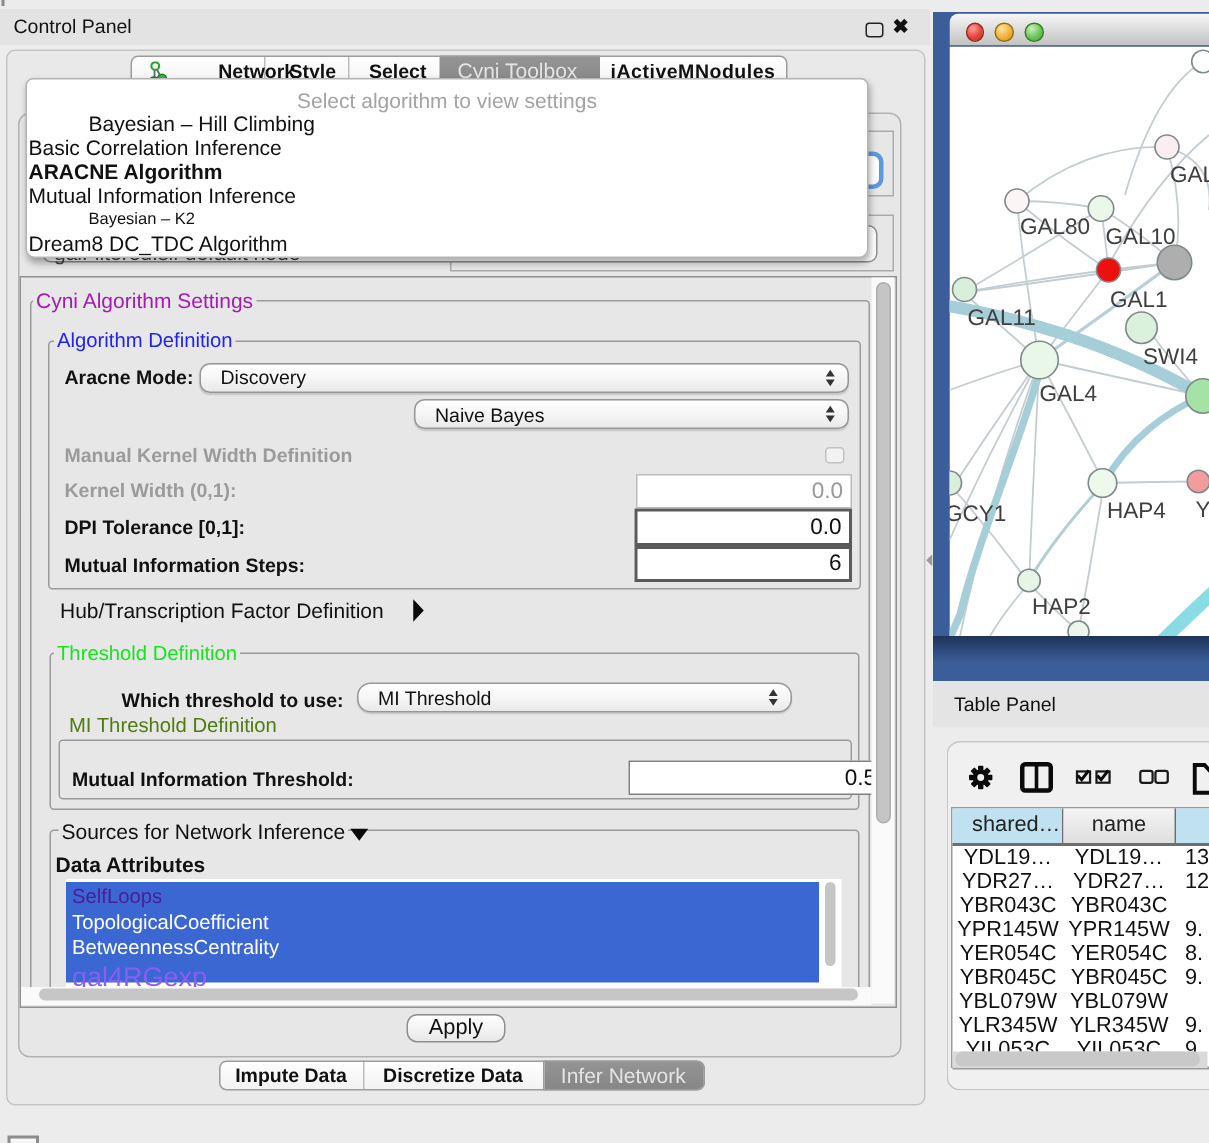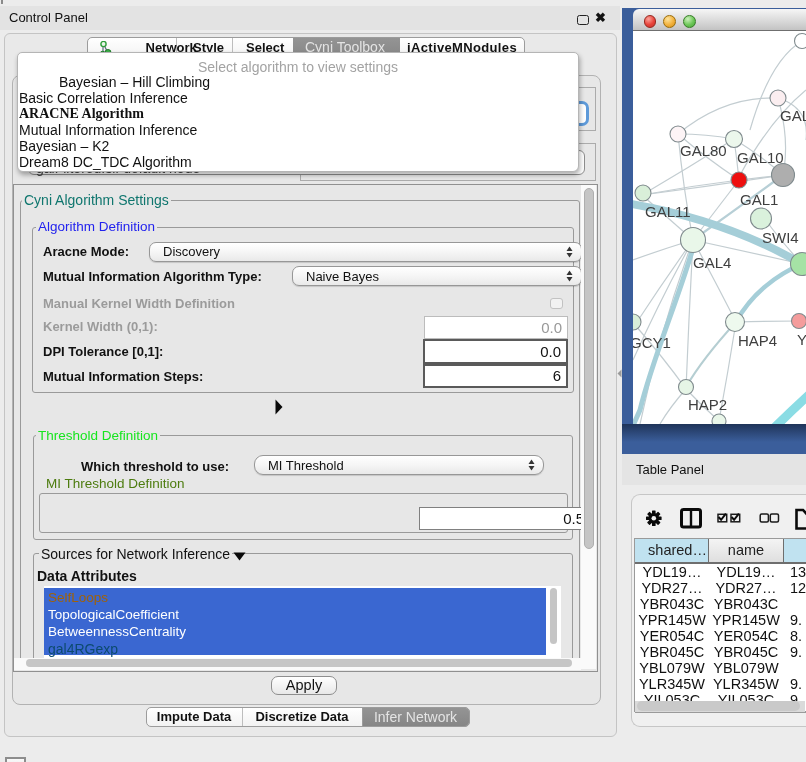--- a/index.html
+++ b/index.html
@@ -1,18 +1,18 @@
 <!DOCTYPE html>
 <html><head><meta charset="utf-8"><style>
 html,body{margin:0;padding:0;}
 body{width:806px;height:762px;background:#ececec;font-family:"Liberation Sans",sans-serif;position:relative;overflow:hidden;}
 .abs{position:absolute;}
 .lbl{position:absolute;font-size:13px;color:#111;white-space:nowrap;}
 .b{font-weight:bold;}
-.combo{position:absolute;border:1px solid #979797;border-radius:7px;background:linear-gradient(#ffffff,#f6f6f6 48%,#e9e9e9);box-shadow:0 1px 1px rgba(0,0,0,.15);margin-left:16px;}
+.combo{position:absolute;border:1px solid #979797;border-radius:7px;background:linear-gradient(#ffffff,#f6f6f6 48%,#e9e9e9);box-shadow:0 1px 1px rgba(0,0,0,.15);}
 .combo .tx{position:absolute;left:13px;top:0;bottom:0;display:flex;align-items:center;font-size:13px;color:#111;}
 .arr{position:absolute;right:8px;top:50%;transform:translateY(-50%);width:7px;height:12px;}
 .field{position:absolute;background:#fff;font-size:15px;color:#111;text-align:right;box-sizing:border-box;}
 .gtitle{position:absolute;font-size:13.5px;background:#e7e7e7;padding:0 2px;white-space:nowrap;}
 .group{position:absolute;border:1px solid #9a9a9a;border-radius:3px;box-sizing:border-box;}
 .ct{position:absolute;text-align:center;white-space:nowrap;}
 </style></head>
 <body>
 
 <div class="abs" style="left:0;top:0;width:620px;height:762px;background:#ececec;"></div>
@@ -32,89 +32,90 @@
 <div class="abs" style="left:300px;top:143px;width:294px;height:36px;border:1px solid #ababab;"></div>
 <div class="abs" style="left:28px;top:150px;width:557px;height:25px;background:#fff;border:1px solid #8e8e8e;border-radius:6px;box-sizing:border-box;"></div>
 <div class="lbl" style="left:36px;top:160px;font-size:14px;color:#444;">galFiltered.sif default node</div>
 
 <div class="abs" style="left:13px;top:184px;width:583px;height:486px;background:#e7e7e7;border:1px solid #909090;"></div>
 
 <div class="abs" style="left:14px;top:185px;width:567px;height:473px;overflow:hidden;">
 <div class="abs" style="left:0;top:0;width:567px;height:473px;">
 
   <div class="group" style="left:6px;top:14.5px;width:560px;height:500px;"></div>
-  <div class="gtitle" style="left:8px;top:7px;color:#0f766e;font-size:14px;">Cyni Algorithm Settings</div>
+  <div class="gtitle" style="left:8px;top:7px;color:#a21caf;font-size:14px;">Cyni Algorithm Settings</div>
 
   <div class="group" style="left:18px;top:41.5px;width:541.5px;height:166px;"></div>
   <div class="gtitle" style="left:22px;top:34px;color:#2222ee;">Algorithm Definition</div>
 
   <div class="lbl b" style="left:29px;top:59px;">Aracne Mode:</div>
   <div class="combo" style="left:119px;top:56.5px;width:431px;height:18px;">
         <span class="tx">Discovery</span>
         <svg class="arr" viewBox="0 0 7 12">
           <path d="M3.5 0.5 L6.5 5 L0.5 5 Z" fill="#333"></path>
           <path d="M0.5 7 L6.5 7 L3.5 11.5 Z" fill="#333"></path>
         </svg>
       </div>
 
-  <div class="lbl b" style="left:29px;top:84px;">Mutual Information Algorithm Type:</div>
   <div class="combo" style="left:262px;top:81px;width:288px;height:18px;">
         <span class="tx">Naive Bayes</span>
         <svg class="arr" viewBox="0 0 7 12">
           <path d="M3.5 0.5 L6.5 5 L0.5 5 Z" fill="#333"></path>
           <path d="M0.5 7 L6.5 7 L3.5 11.5 Z" fill="#333"></path>
         </svg>
       </div>
 
   <div class="lbl b" style="left:29px;top:110.5px;color:#9b9b9b;">Manual Kernel Width Definition</div>
   <div class="abs" style="left:536px;top:113px;width:11px;height:9px;background:#f2f2f2;border:1px solid #c2c2c2;border-radius:3px;"></div>
 
   <div class="lbl b" style="left:29px;top:134px;color:#9b9b9b;">Kernel Width (0,1):</div>
   <div class="field" style="left:409.5px;top:130.5px;width:144.5px;height:23px;border:1px solid #bcbcbc;line-height:21px;padding-right:5px;color:#999;">0.0</div>
 
   <div class="lbl b" style="left:29px;top:159px;">DPI Tolerance [0,1]:</div>
   <div class="field" style="left:409px;top:154px;width:145px;height:25px;border:2px solid #5a5a5a;line-height:21px;padding-right:5px;">0.0</div>
 
   <div class="lbl b" style="left:29px;top:184px;">Mutual Information Steps:</div>
   <div class="field" style="left:409px;top:179px;width:145px;height:24px;border:2px solid #5a5a5a;line-height:20px;padding-right:5px;">6</div>
 
+  <div class="lbl" style="left:26px;top:214px;font-size:14px;">Hub/Transcription Factor Definition</div>
   <svg class="abs" style="left:260.5px;top:214px;" width="8" height="16" viewBox="0 0 8 16">
         <path d="M0.5 0.5 L7.5 8 L0.5 15.5 Z" fill="#0a0a0a"></path>
       </svg>
 
   <div class="group" style="left:18.5px;top:250px;width:540.5px;height:104.5px;"></div>
   <div class="gtitle" style="left:22px;top:243px;color:#16e51e;">Threshold Definition</div>
 
   <div class="lbl b" style="left:67px;top:273.5px;">Which threshold to use:</div>
   <div class="combo" style="left:224px;top:270px;width:288px;height:18px;border-radius:9px;">
         <span class="tx">MI Threshold</span>
         <svg class="arr" viewBox="0 0 7 12">
           <path d="M3.5 0.5 L6.5 5 L0.5 5 Z" fill="#333"></path>
           <path d="M0.5 7 L6.5 7 L3.5 11.5 Z" fill="#333"></path>
         </svg>
       </div>
 
   <div class="group" style="left:25px;top:307.5px;width:528.5px;height:40px;"></div>
   <div class="gtitle" style="left:30px;top:291px;color:#4d7c0f;">MI Threshold Definition</div>
+  <div class="lbl b" style="left:34px;top:327px;">Mutual Information Threshold:</div>
   <div class="field" style="left:405px;top:321.5px;width:171px;height:23.5px;border:1px solid #808080;line-height:22px;padding-right:5px;">0.5</div>
 
   <div class="group" style="left:19px;top:368px;width:540px;height:120px;"></div>
   <div class="gtitle" style="left:25px;top:361px;color:#111;font-size:14px;">Sources for Network Inference</div>
   <svg class="abs" style="left:219px;top:366.5px;" width="13" height="9" viewBox="0 0 13 9">
         <path d="M0.5 0.5 L12.5 0.5 L6.5 8.5 Z" fill="#0a0a0a"></path>
       </svg>
   <div class="lbl b" style="left:23px;top:383px;font-size:14px;text-align:right;">Data Attributes</div>
 
   <div class="abs" style="left:30px;top:401px;width:517px;height:72px;background:#fff;"></div>
   <div class="abs" style="left:30px;top:403px;width:501.5px;height:67px;background:#3a67d1;"></div>
   <div class="abs" style="left:535.5px;top:403px;width:7.5px;height:56px;background:#c5c5c5;border-radius:4px;"></div>
-  <div class="lbl" style="left:34px;top:404.5px;color:#a16207;font-size:13.5px;">SelfLoops</div>
+  <div class="lbl" style="left:34px;top:404.5px;color:#4c1d95;font-size:13.5px;">SelfLoops</div>
   <div class="lbl" style="left:34px;top:421.5px;color:#fff;font-size:13.5px;">TopologicalCoefficient</div>
   <div class="lbl" style="left:34px;top:438.5px;color:#fff;font-size:13.5px;">BetweennessCentrality</div>
-  <div class="lbl" style="left:34px;top:455.5px;color:#0c4a6e;font-size:14px;">gal4RGexp</div>
+  <div class="lbl" style="left:34px;top:455.5px;color:#8b5cf6;font-size:18px;">gal4RGexp</div>
 </div>
 </div>
 
 <div class="abs" style="left:581px;top:185px;width:15px;height:484px;background:#fafafa;"></div>
 <div class="abs" style="left:584px;top:188px;width:8px;height:359px;background:#c5c5c5;border:0.5px solid #aeaeae;border-radius:5px;"></div>
 <div class="abs" style="left:14px;top:658px;width:567px;height:11.5px;background:#fafafa;"></div>
 <div class="abs" style="left:26px;top:659px;width:546px;height:7.5px;background:#c6c6c6;border-radius:4px;"></div>
 
 <div class="abs" style="left:271px;top:675.5px;width:66px;height:19.5px;background:linear-gradient(#ffffff,#f2f2f2 55%,#e8e8e8);border:1px solid #8e8e8e;border-radius:7px;box-sizing:border-box;"></div>
 <div class="ct" style="left:271px;top:675.5px;width:66px;height:19.5px;line-height:19px;font-size:14.5px;color:#111;">Apply</div>
@@ -144,23 +145,23 @@
 <div class="ct lbl" style="left:362px;top:707px;width:107px;height:20px;line-height:20px;font-size:14px;color:#e4e4e4;">Infer Network</div>
 
 <svg class="abs" style="left:617px;top:369px;" width="5" height="9" viewBox="0 0 5 9">
     <path d="M4.5 0.5 L0.5 4.5 L4.5 8.5 Z" fill="#9a9a9a"></path>
   </svg>
 
 <div class="abs" style="left:17px;top:52px;width:562px;height:120px;background:#fff;border:1px solid #b5b5b5;border-radius:5px 5px 6px 6px;box-shadow:1px 3px 5px rgba(0,0,0,.32);box-sizing:border-box;"></div>
 <div class="ct" style="left:17px;top:59px;width:562px;font-size:14px;color:#a3a3a3;">Select algorithm to view settings</div>
 <div class="lbl" style="left:19px;top:74px;font-size:14px;line-height:16px;padding-left:40px;">Bayesian – Hill Climbing</div>
 <div class="lbl" style="left:19px;top:90px;font-size:14px;line-height:16px;">Basic Correlation Inference</div>
-<div class="lbl b" style="left:19px;top:106px;font-size:14px;line-height:16px;font-family:Liberation Serif, serif;">ARACNE Algorithm</div>
+<div class="lbl b" style="left:19px;top:106px;font-size:14px;line-height:16px;">ARACNE Algorithm</div>
 <div class="lbl" style="left:19px;top:122px;font-size:14px;line-height:16px;">Mutual Information Inference</div>
-<div class="lbl" style="left:19px;top:138px;font-size:14px;line-height:16px;">Bayesian – K2</div>
+<div class="lbl" style="left:19px;top:138px;font-size:11px;line-height:16px;padding-left:40px;">Bayesian – K2</div>
 <div class="lbl" style="left:19px;top:153.5px;font-size:14px;line-height:16px;">Dream8 DC_TDC Algorithm</div>
 
 <div class="abs" style="left:622px;top:8px;width:184px;height:446px;background:#3b5e9b;"></div>
 
 <div class="abs" style="left:622px;top:424px;width:184px;height:20px;background:linear-gradient(#1f3459,rgba(59,94,155,0) 90%);"></div>
 
 <div class="abs" style="left:633px;top:9px;width:173px;height:22px;background:linear-gradient(#f6f6f6,#c3c3c3);border-bottom:1px solid #6f6f6f;border-radius:6px 0 0 0;box-sizing:border-box;"></div>
 <div class="abs" style="left:643.7px;top:15.3px;width:10.8px;height:10.8px;border-radius:50%;background:radial-gradient(circle at 35% 28%,#fba39a,#e8433a 55%,#c1352c);border:0.5px solid #96281f;"></div>
 <div class="abs" style="left:663.4px;top:15.3px;width:10.8px;height:10.8px;border-radius:50%;background:radial-gradient(circle at 35% 28%,#fde39c,#f2b13c 55%,#d18f1a);border:0.5px solid #9a6c08;"></div>
 <div class="abs" style="left:682.8px;top:15.3px;width:10.8px;height:10.8px;border-radius:50%;background:radial-gradient(circle at 35% 28%,#cdf0bc,#6cc757 55%,#48a238);border:0.5px solid #357d26;"></div>

